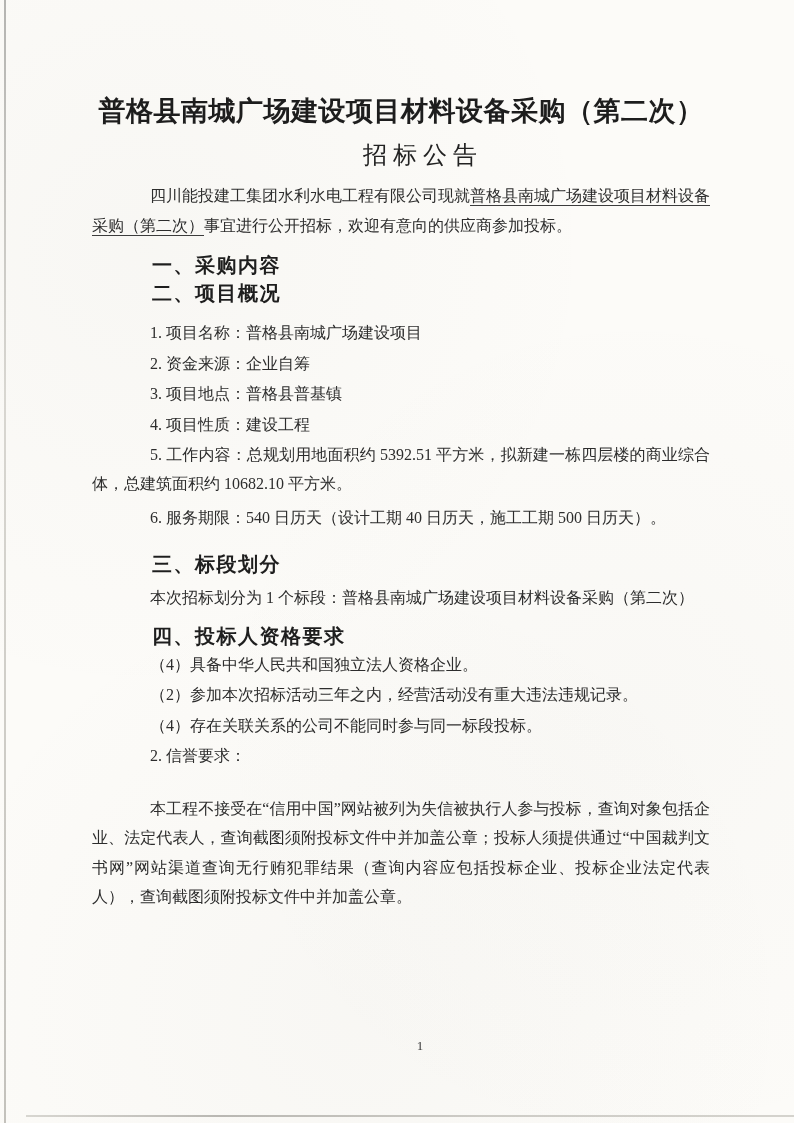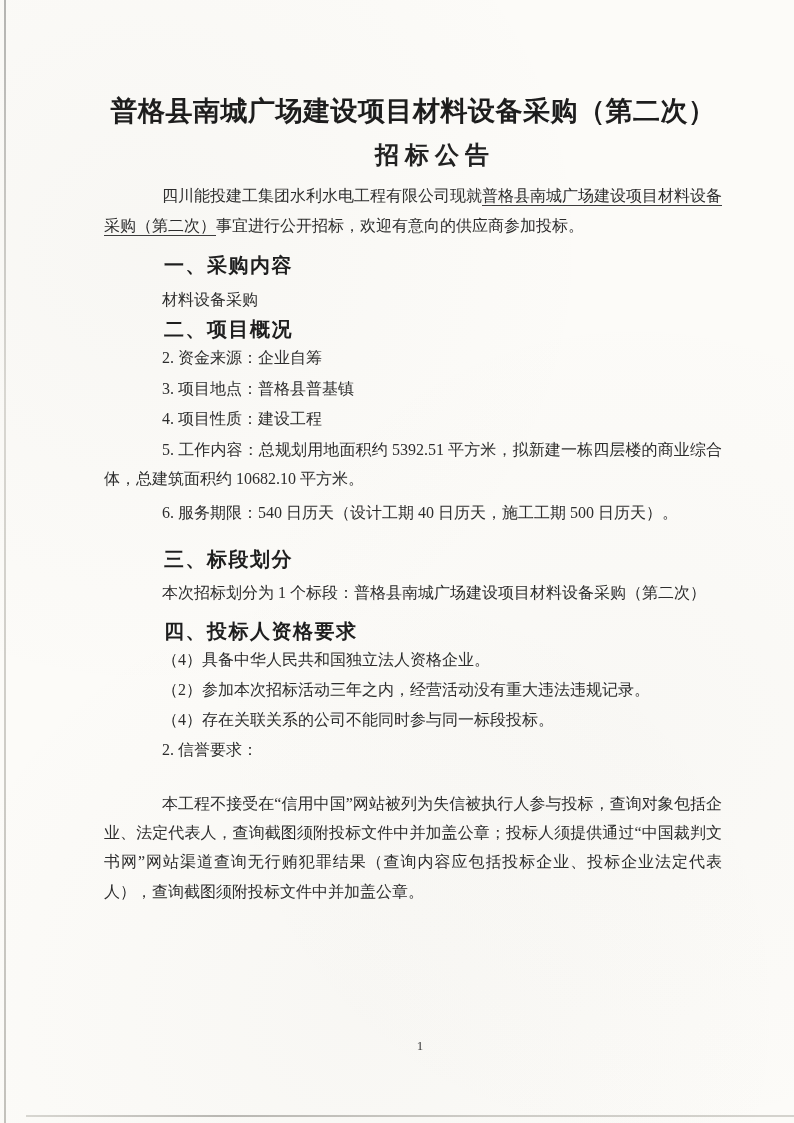--- a/index.html
+++ b/index.html
@@ -19,30 +19,30 @@
   .scan-edge-left{
     position:absolute;left:4px;top:0;width:2px;height:1123px;
     background:linear-gradient(180deg,#8f8f8c,#c6c4bd 35%,#b3b1aa 70%,#a5a39c);
     opacity:.65;
   }
   .scan-edge-bottom{
     position:absolute;left:26px;right:0;top:1115px;height:2px;
     background:linear-gradient(90deg,#c0beb7,#8e8c86 25%,#b0aea7 60%,#bab8b1);
     opacity:.6;
   }
-  .content{position:absolute;left:104px;top:0;width:618px;}
+  .content{position:absolute;left:92px;top:0;width:618px;}
 
   .doc-title{
     margin:93px 0 0;
     font-size:27px;line-height:36px;font-weight:bold;
     letter-spacing:0.5px;text-align:center;color:#1d1d1d;
   }
   .doc-subtitle{
     margin:10px 0 0;position:relative;left:22px;
-    font-size:24px;line-height:32px;font-weight:bold;
+    font-size:24px;line-height:32px;font-weight:normal;
     letter-spacing:6px;text-align:center;color:#222;
   }
   p{margin:0;font-size:16px;text-indent:58px;text-align:justify;color:#2d2d2d;}
   .p-intro{margin-top:10px;line-height:29.5px;}
   .u{border-bottom:1px solid #3c3c3c;padding-bottom:1px;}
 
   .sec-heading{
     margin:0 0 0 60px;
     font-family:"Liberation Sans","DejaVu Sans",sans-serif;
     font-size:20px;line-height:28px;font-weight:bold;
@@ -74,23 +74,23 @@
   <div class="scan-edge-left"></div>
   <div class="scan-edge-bottom"></div>
 
   <div class="content">
     <h1 class="doc-title">普格县南城广场建设项目材料设备采购（第二次）</h1>
     <h2 class="doc-subtitle">招标公告</h2>
 
     <p class="p-intro"><span>四川能投建工集团水利水电工程有限公司现就</span><span class="u">普格县南城广场建设项目材料设备采购（第二次）</span><span>事宜进行公开招标，欢迎有意向的供应商参加投标。</span></p>
 
     <h3 class="sec-heading h-one">一、采购内容</h3>
-    <p class="p-one">材料设备采购</p>
 
     <h3 class="sec-heading h-two">二、项目概况</h3>
+    <p class="p-item p-i1">1. 项目名称：普格县南城广场建设项目</p>
     <p class="p-item">2. 资金来源：企业自筹</p>
     <p class="p-item">3. 项目地点：普格县普基镇</p>
     <p class="p-item">4. 项目性质：建设工程</p>
     <p class="p-item p-i5">5. 工作内容：总规划用地面积约 5392.51 平方米，拟新建一栋四层楼的商业综合体，总建筑面积约 10682.10 平方米。</p>
     <p class="p-item p-i6">6. 服务期限：540 日历天（设计工期 40 日历天，施工工期 500 日历天）。</p>
 
     <h3 class="sec-heading h-three">三、标段划分</h3>
     <p class="p-bd">本次招标划分为 1 个标段：普格县南城广场建设项目材料设备采购（第二次）</p>
 
     <h3 class="sec-heading h-four">四、投标人资格要求</h3>

